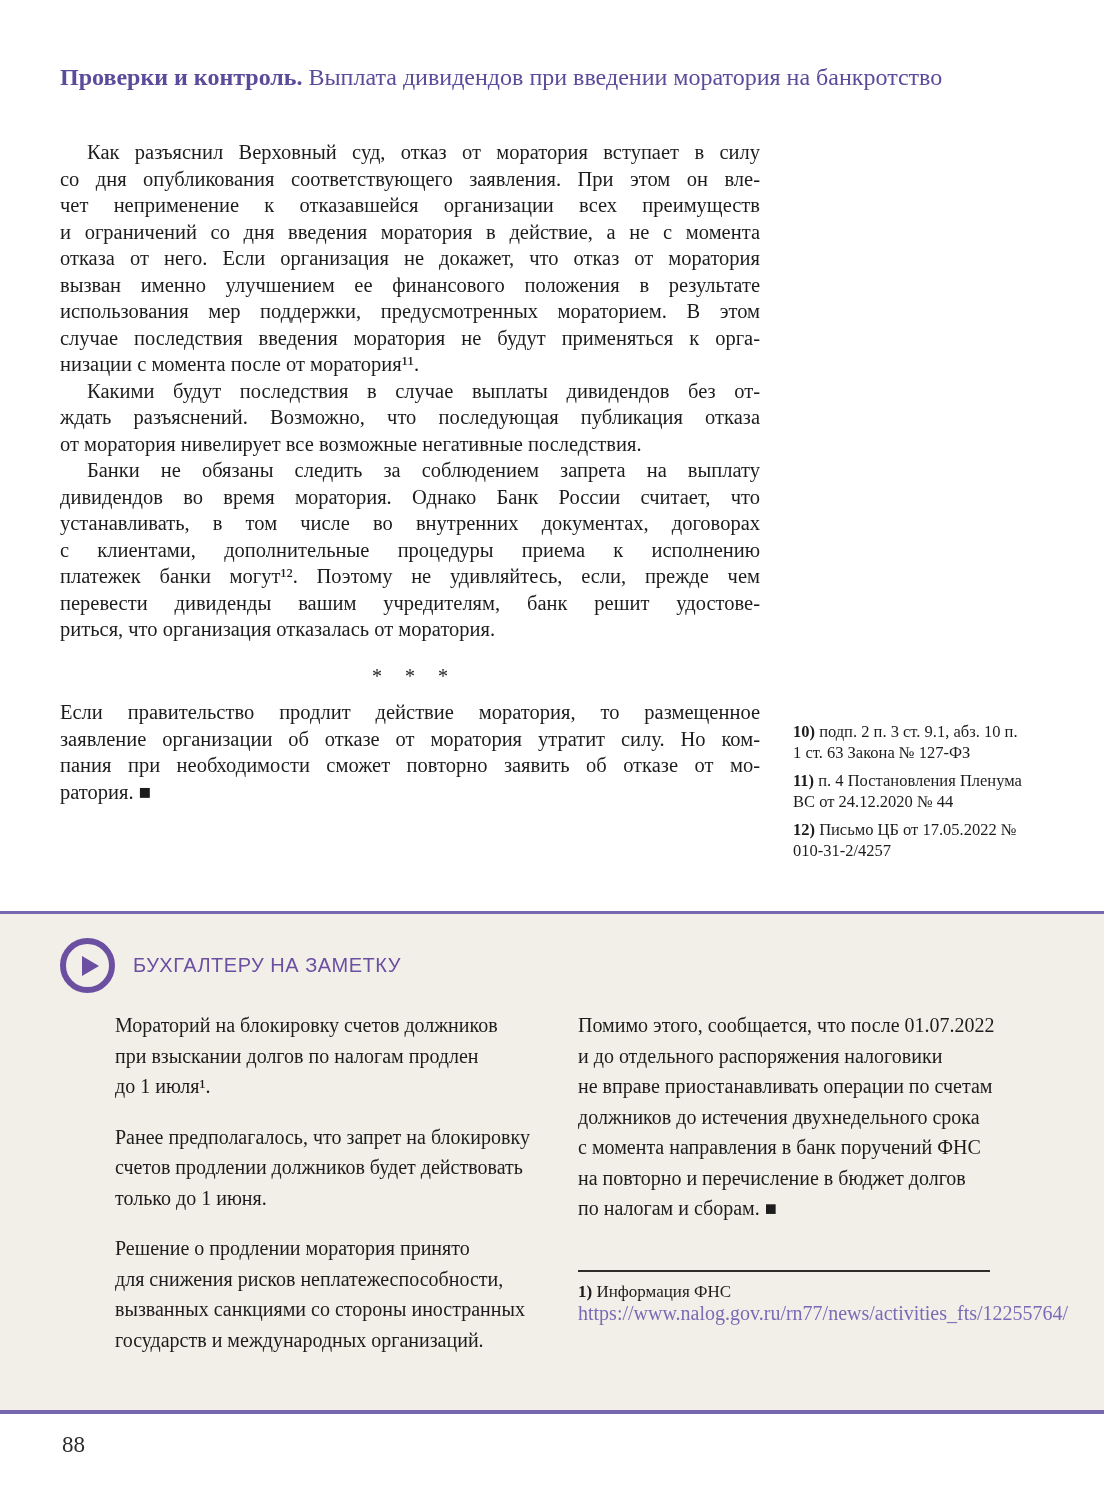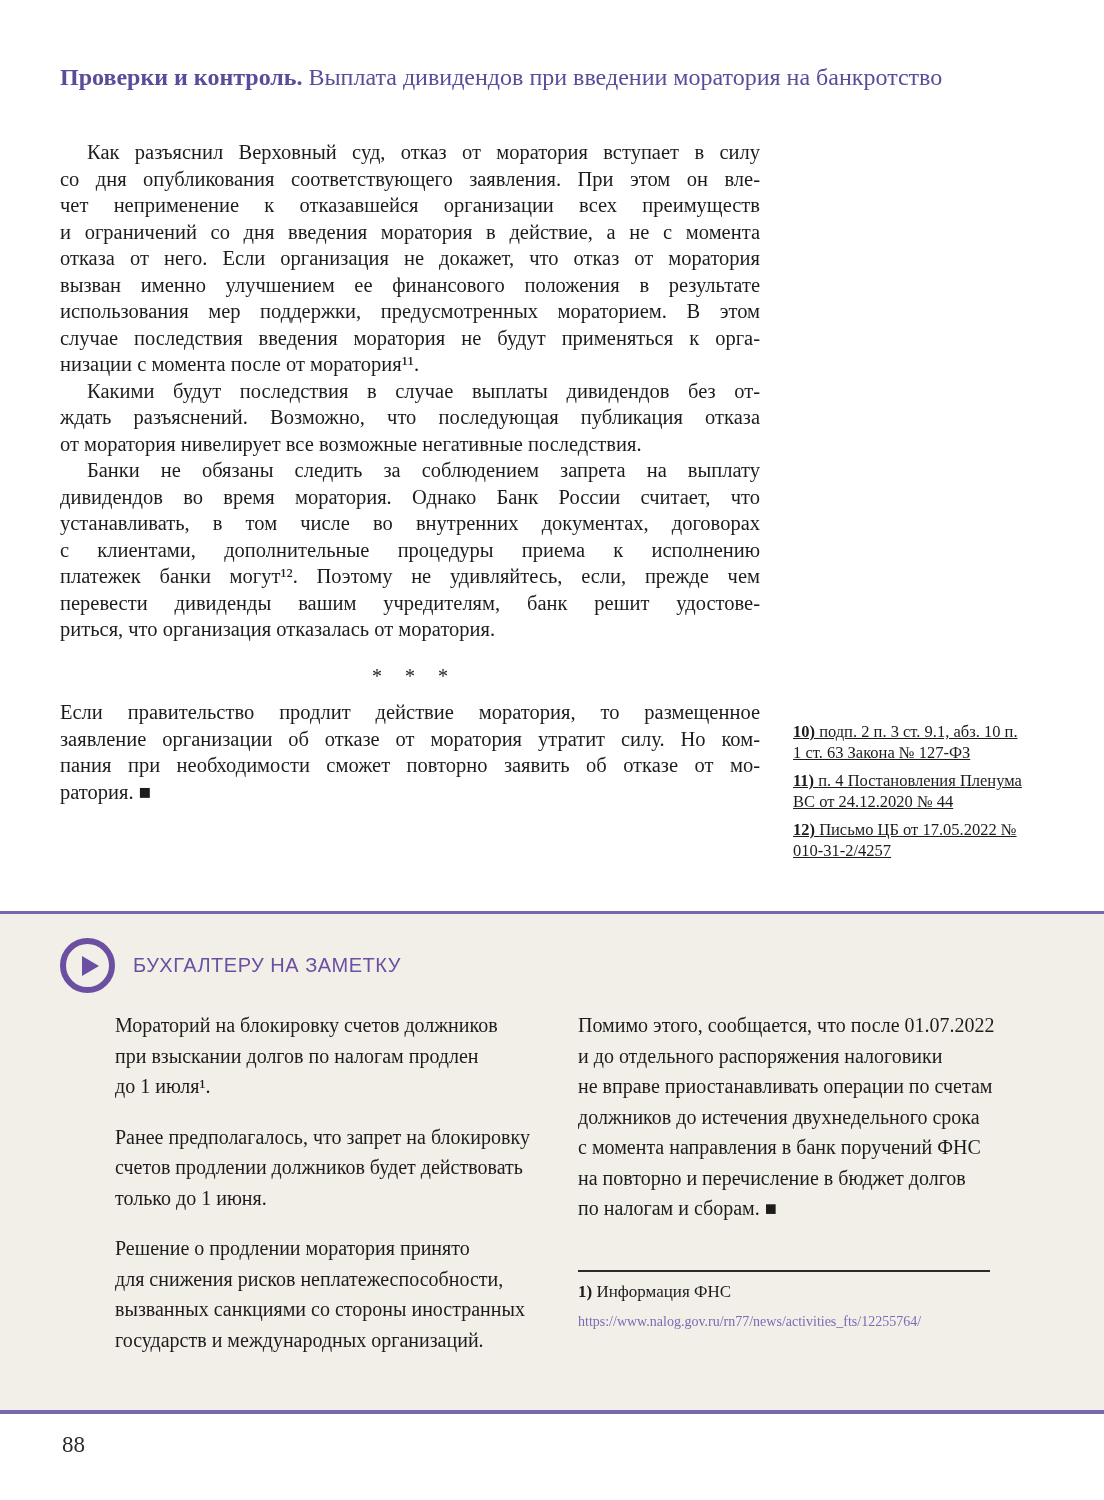--- a/index.html
+++ b/index.html
@@ -41,21 +41,21 @@
     text-align:center; font-size:20px; letter-spacing:9px;
     padding-left:9px; margin:20px 0 10px; color:var(--text-color);
   }
   .para.noindent .line:first-child { text-indent:0; }
 
   
   .refs {
     position:absolute; left:793px; top:722px; width:230px;
     font-size:16.5px; line-height:20.5px;
   }
-  .ref { margin-bottom:8px;text-decoration:underline; }
+  .ref { margin-bottom:8px; }
   .ref b { font-weight:700; }
 
   
   .note {
     position:absolute; left:0; top:911px; width:1104px; height:503px;
     background:var(--note-background);
     border-top:3px solid var(--rule-purple);
     border-bottom:4px solid var(--rule-purple);
     padding:24px 60px 0 60px;
   }
@@ -85,21 +85,21 @@
   }
   .note-cols { display:flex; margin-top:17px; }
   .col-left  { width:440px; flex:0 0 auto; }
   .col-right { width:445px; flex:0 0 auto; margin-left:23px; }
   .note-para { font-size:20px; line-height:30.5px; margin-bottom:20px; }
   .note-para .line { white-space:nowrap; }
   .note-footnote { margin-top:46px; width:412px; border-top:2px solid var(--footnote-rule); padding-top:9px; }
   .note-footnote .fn-line { font-size:17px; line-height:22px; }
   .note-footnote .fn-line b { font-weight:700; }
   .fn-link {
-    display:block; margin-top:8px; font-size:14px; line-height:21px;
+    display:block; margin-top:0; font-size:20px; line-height:21px;
     color:var(--link-purple); text-decoration:none; white-space:nowrap;
   }
 
   
   .pagenum {
     position:absolute; left:62px; top:1432px;
     font-size:23px; color:#2b2b2b;font-family:Liberation Serif, serif;
   }
 </style>
 </head>

